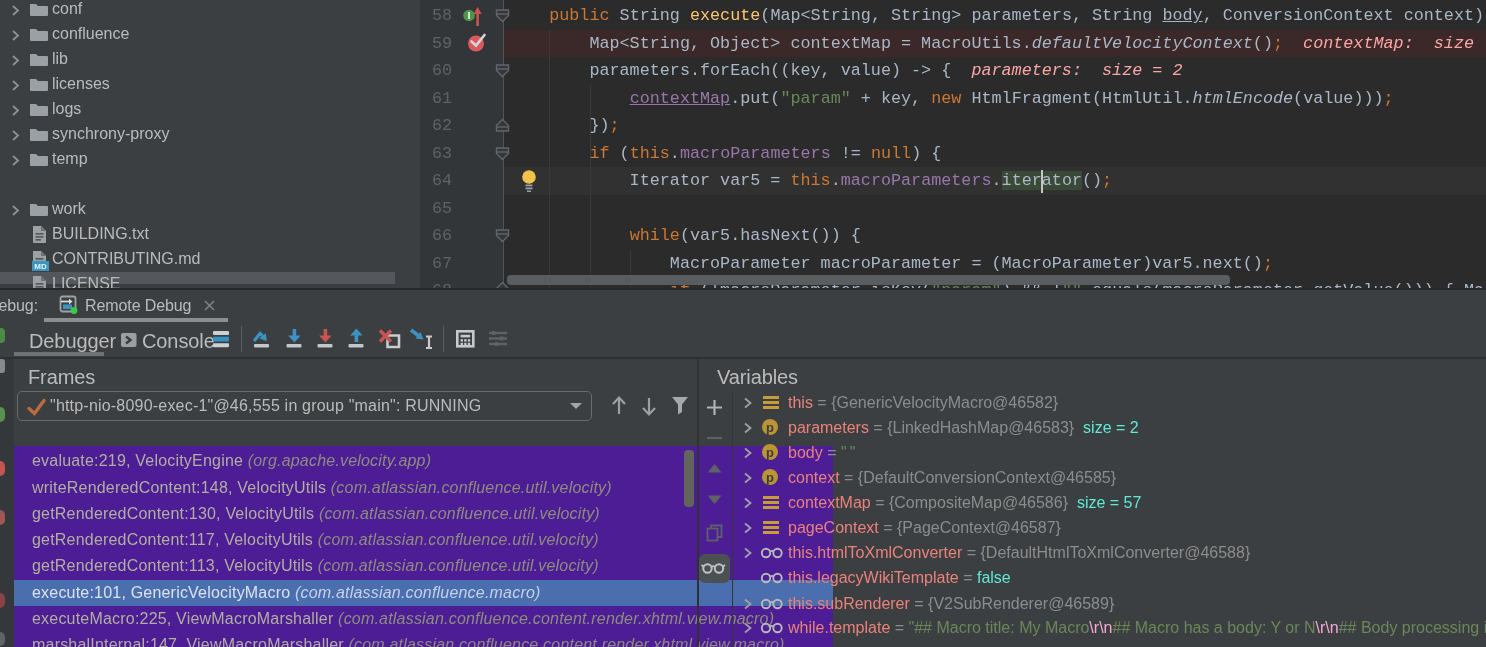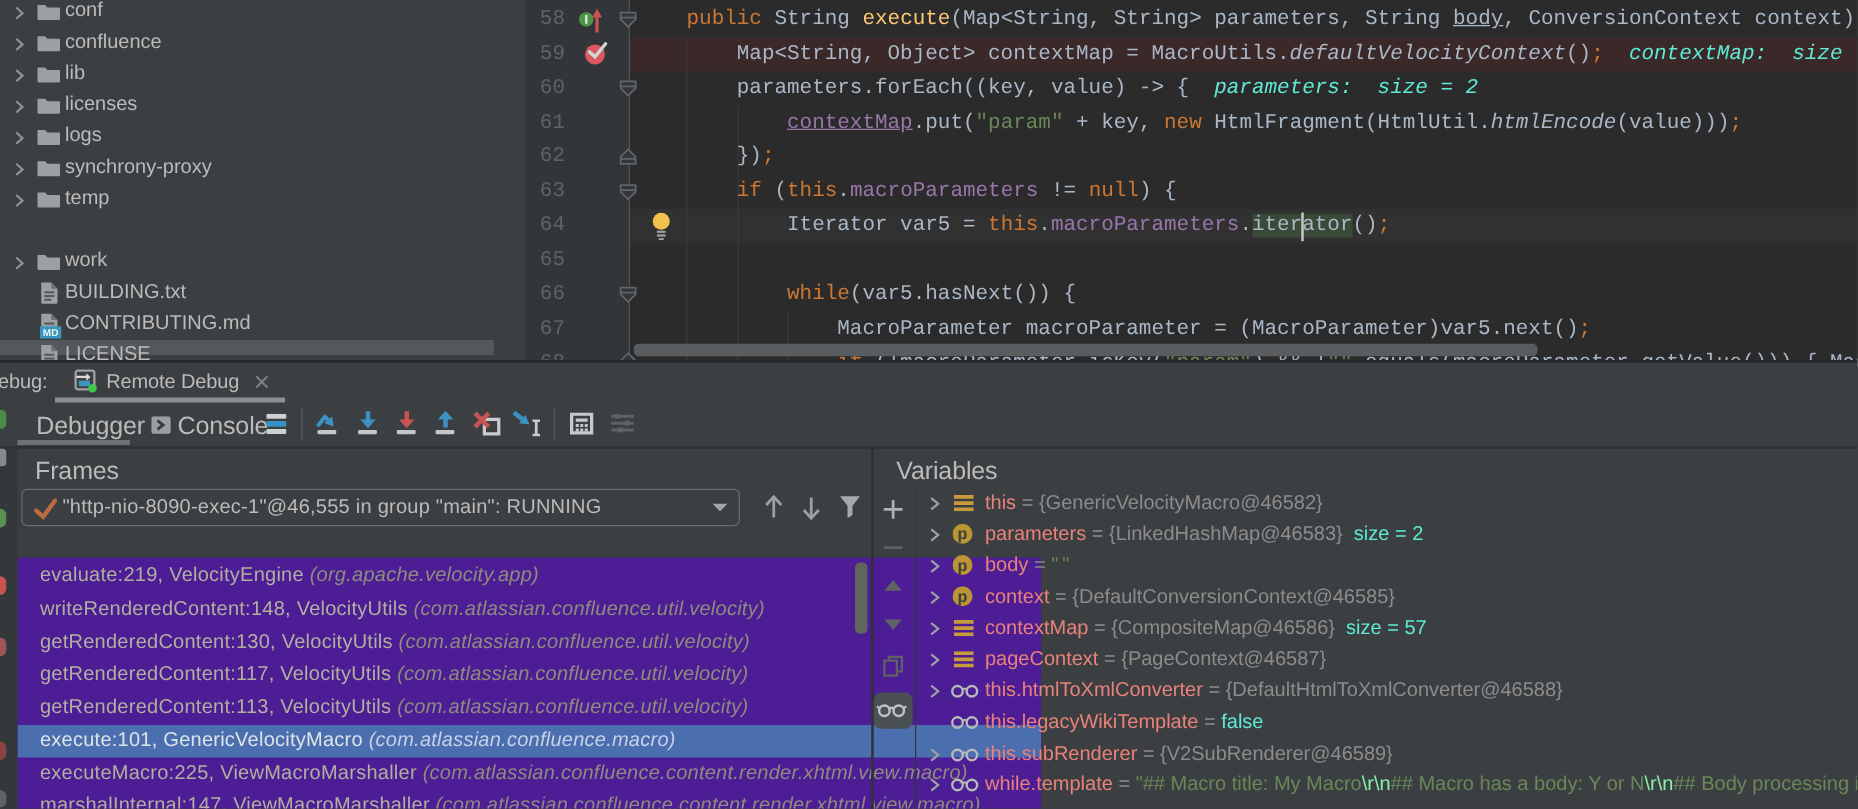--- a/index.html
+++ b/index.html
@@ -3,34 +3,34 @@
 *{margin:0;padding:0;box-sizing:border-box}
 html,body{width:1486px;height:647px;overflow:hidden}
 body{position:relative;background:#3c3f41;font-family:"Liberation Sans",sans-serif}
 .abs{position:absolute}
 
 #editor{position:absolute;left:420px;top:0;width:1066px;height:290px;background:#2b2b2b;overflow:hidden}
 #gutter{position:absolute;left:420px;top:0;width:84px;height:290px;background:#333639}
 .ln{position:absolute;left:414px;width:38px;text-align:right;font:16.75px/27.5px "Liberation Mono",monospace;color:#606366}
 .cl{position:absolute;left:509px;font:16.75px/27.5px "Liberation Mono",monospace;color:#a9b7c6;white-space:pre}
 .k{color:#cc7832}.mth{color:#ffc66d}.s{color:#6a8759}.f{color:#9876aa}
-.h{color:#5eead4;font-style:italic}.it{font-style:italic}.un{text-decoration:underline}
+.h{color:#fca5a5;font-style:italic}.it{font-style:italic}.un{text-decoration:underline}
 .hl{background:#3b4a38}
 
 .tr{position:absolute;left:0;width:420px;height:25px;font-size:16px;color:#bbbbbb}
 .tr .lbl{position:absolute;left:52px;top:2px}
 
 .ui{font-size:20px;color:#bbbbbb;letter-spacing:-.1px}
 .frow{position:absolute;left:0;width:100%;height:26.3px;line-height:26.4px;padding-left:18px;font-size:16px;letter-spacing:.2px;color:#b3af9f;overflow:hidden;white-space:nowrap}
 .frow i{color:#8f8c7e;font-style:italic}
 .frow.sel{background:#4b6eaf;color:#dce3ed}
 .frow.sel i{color:#c6d1e7}
 .vrow{position:absolute;left:0;width:100%;height:25px;line-height:25px;padding-left:55px;font-size:16px;color:#8c8c8c;white-space:nowrap;overflow:hidden}
 .vn{color:#e9827b}.vb{color:#5eead4}.vs{color:#6a8759}
-.vrow .k{color:#86efac}
+.vrow .k{color:#f9a8d4}
 .chev{left:9px;top:6.5px;width:11px;height:12px}
 .bars{left:30px;top:6px;width:16px;height:13px}
 .picn{left:29px;top:4px;width:17px;height:17px}
 .glss{left:27px;top:4.5px;width:28px;height:16px}
 </style></head>
 <body>
 
 <div id="tree" class="abs" style="left:0;top:0;width:420px;height:290px;background:#3c3f41;overflow:hidden">
 <div class="abs" style="left:0;top:271.5px;width:395px;height:12.5px;background:#54575b"></div>
 <div class="tr" style="top:-2.5px">

